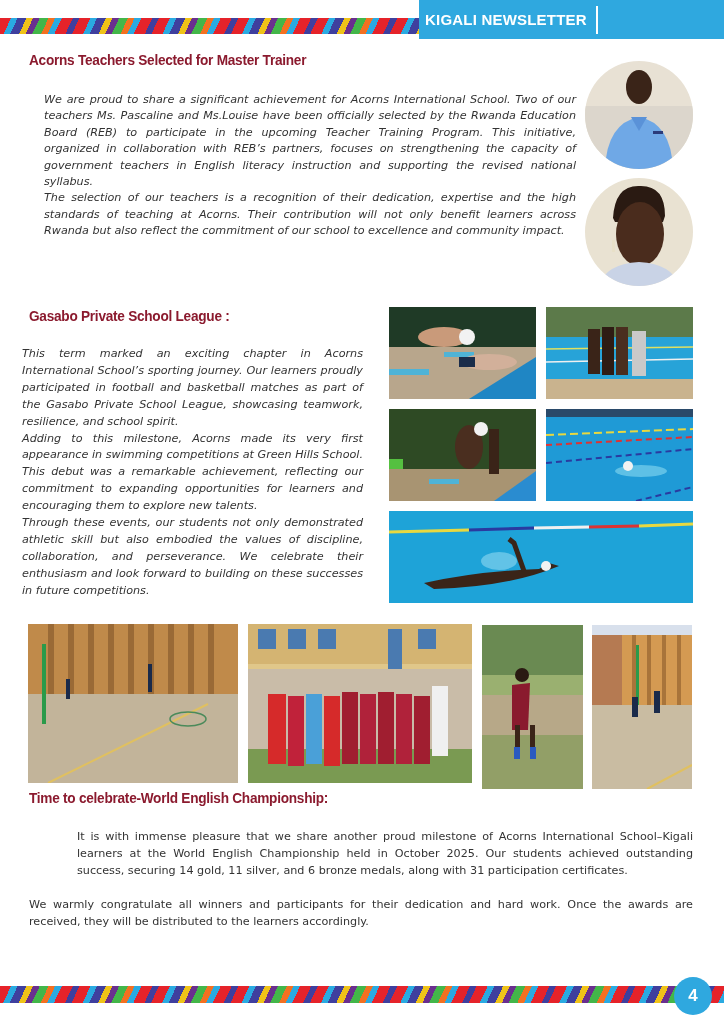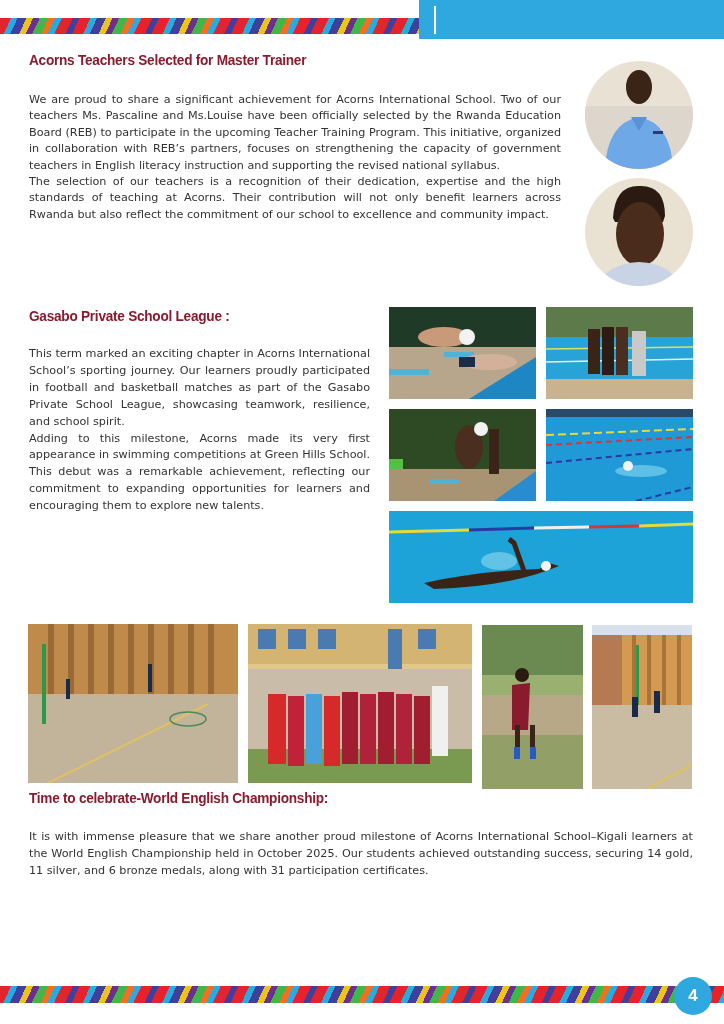--- a/index.html
+++ b/index.html
@@ -46,26 +46,27 @@
     display: flex; align-items: center; justify-content: center;
     font-family: "Liberation Sans", sans-serif;
   }
 </style>
 </head>
 <body>
 
 <div class="stripe stripe-top"></div>
 
 <div class="header-box">
+  <span>KIGALI NEWSLETTER</span>
   <span class="sep"></span>
 </div>
 
 <div class="heading" style="left:29px; top:51px;">Acorns Teachers Selected for Master Trainer</div>
 
-<div class="para" style="left:29px; top:92px; width:532px;">
+<div class="para" style="left:44px; top:92px; width:532px;font-style:italic;">
   <p>We are proud to share a significant achievement for Acorns International School. Two of our teachers Ms. Pascaline and Ms.Louise have been officially selected by the Rwanda Education Board (REB) to participate in the upcoming Teacher Training Program. This initiative, organized in collaboration with REB’s partners, focuses on strengthening the capacity of government teachers in English literacy instruction and supporting the revised national syllabus.</p>
   <p>The selection of our teachers is a recognition of their dedication, expertise and the high standards of teaching at Acorns. Their contribution will not only benefit learners across Rwanda but also reflect the commitment of our school to excellence and community impact.</p>
 </div>
 
 <div class="avatar" style="left:585px; top:61px;" title="Teacher portrait in blue shirt">
   <svg width="108" height="108" viewBox="0 0 108 108">
     <rect width="108" height="108" fill="#e8e1d4"></rect>
     <rect y="45" width="108" height="63" fill="#dcd6cc"></rect>
     <ellipse cx="54" cy="26" rx="13" ry="17" fill="#3a2418"></ellipse>
     <path d="M20 108 Q22 62 54 56 Q86 62 88 108 Z" fill="#6fa8e6"></path>
@@ -78,23 +79,24 @@
     <rect width="108" height="108" fill="#e9e2d2"></rect>
     <path d="M28 40 Q30 6 56 8 Q80 8 80 38 L78 44 L30 44 Z" fill="#2a1a12"></path>
     <ellipse cx="55" cy="56" rx="24" ry="32" fill="#4a2c1d"></ellipse>
     <path d="M14 108 Q20 86 54 84 Q88 86 94 108 Z" fill="#c9d3e6"></path>
     <rect x="27" y="62" width="3" height="12" fill="#e8e0c8"></rect>
   </svg>
 </div>
 
 <div class="heading" style="left:29px; top:307px;">Gasabo Private School League :</div>
 
-<div class="para" style="left:29px; top:346px; width:341px; line-height:16.9px;">
+<div class="para" style="left:22px; top:346px; width:341px; line-height:16.9px;font-style:italic;">
   <p>This term marked an exciting chapter in Acorns International School’s sporting journey. Our learners proudly participated in football and basketball matches as part of the Gasabo Private School League, showcasing teamwork, resilience, and school spirit.</p>
   <p>Adding to this milestone, Acorns made its very first appearance in swimming competitions at Green Hills School. This debut was a remarkable achievement, reflecting our commitment to expanding opportunities for learners and encouraging them to explore new talents.</p>
+  <p>Through these events, our students not only demonstrated athletic skill but also embodied the values of discipline, collaboration, and perseverance. We celebrate their enthusiasm and look forward to building on these successes in future competitions.</p>
 </div>
 
 <div class="photo" style="left:389px; top:307px; width:147px; height:92px;" title="Swimmers diving from starting blocks">
   <svg width="147" height="92" viewBox="0 0 147 92">
     <rect width="147" height="92" fill="#1f3a26"></rect>
     <rect y="40" width="147" height="52" fill="#b8a68c"></rect>
     <path d="M80 92 L147 50 L147 92 Z" fill="#1f86c4"></path>
     <rect x="0" y="62" width="40" height="6" fill="#4fb3d6"></rect>
     <rect x="55" y="45" width="30" height="5" fill="#4fb3d6"></rect>
     <ellipse cx="55" cy="30" rx="26" ry="10" fill="#c99a7a"></ellipse>
@@ -233,20 +235,21 @@
     <rect x="44" y="20" width="3" height="60" fill="#2a9a4a"></rect>
     <rect x="40" y="72" width="6" height="20" fill="#1a2a4a"></rect>
     <rect x="62" y="66" width="6" height="22" fill="#1a2a4a"></rect>
     <line x1="55" y1="164" x2="100" y2="140" stroke="#e0c060" stroke-width="2"></line>
   </svg>
 </div>
 
 <div class="heading" style="left:29px; top:789px;">Time to celebrate-World English Championship:</div>
 
 <div class="para" style="left:29px; top:828px; width:664px; line-height:17px;">
-  <p style="margin-bottom:17px;">It is with immense pleasure that we share another proud milestone of Acorns International School–Kigali learners at the World English Championship held in October 2025. Our students achieved outstanding success, securing 14 gold, 11 silver, and 6 bronze medals, along with 31 participation certificates.</p>
+  <p style="margin-bottom:17px;margin-left:48px;">It is with immense pleasure that we share another proud milestone of Acorns International School–Kigali learners at the World English Championship held in October 2025. Our students achieved outstanding success, securing 14 gold, 11 silver, and 6 bronze medals, along with 31 participation certificates.</p>
+  <p>We warmly congratulate all winners and participants for their dedication and hard work. Once the awards are received, they will be distributed to the learners accordingly.</p>
 </div>
 
 <div class="stripe stripe-bottom"></div>
 
 <div class="page-num">
   <span>4</span>
 </div>
 
 </body></html>

